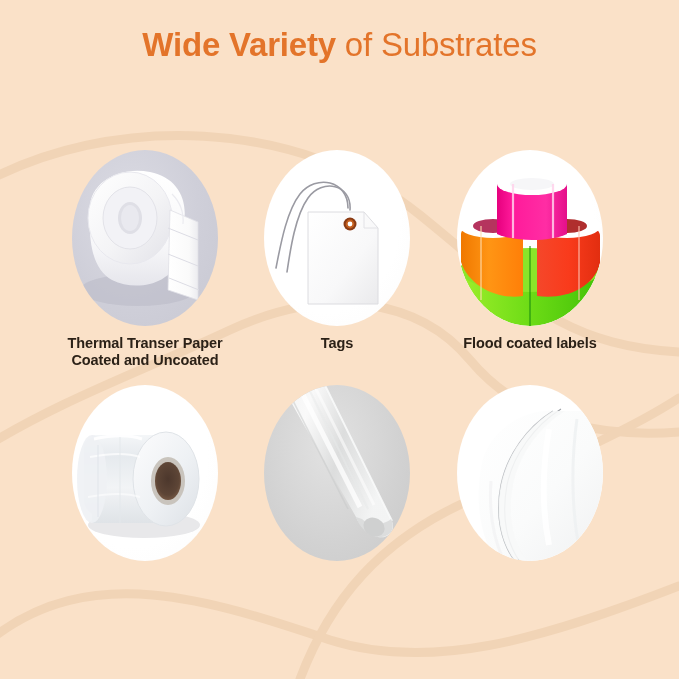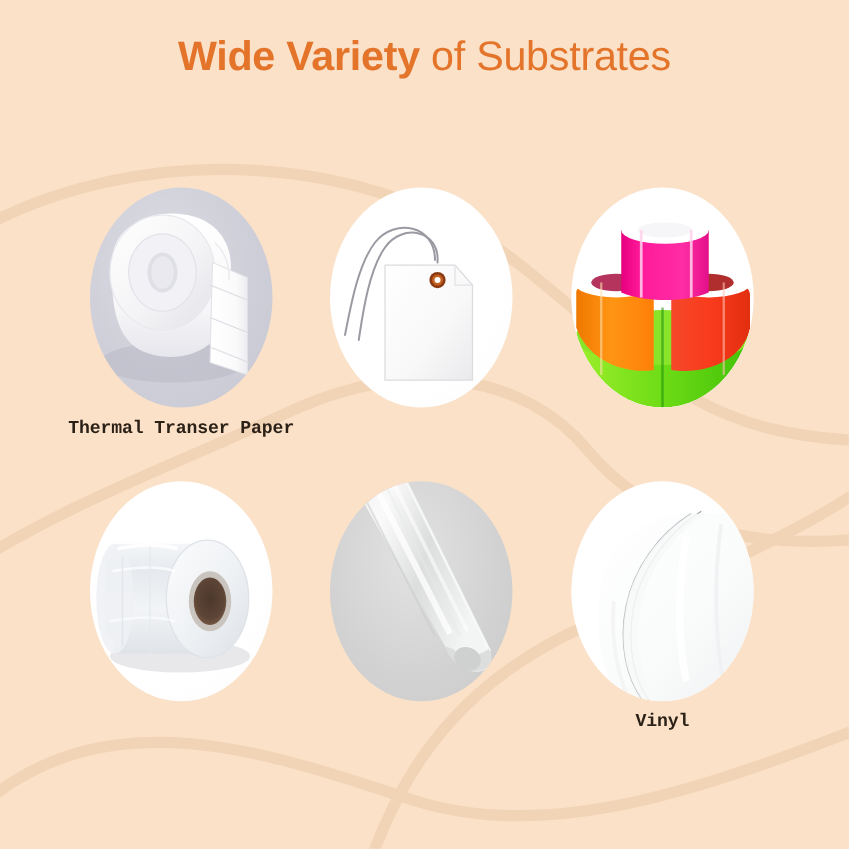--- a/index.html
+++ b/index.html
@@ -60,21 +60,20 @@
   .thumb.gray {background:radial-gradient(ellipse at 40% 35%, #dcdce4 0%, #cfcfd9 55%, #c8c8d2 100%);}
   .thumb.gray2{background:radial-gradient(ellipse at 45% 35%, #e2e2e2 0%, #d2d2d2 60%, #c9c9c9 100%);}
 
   .caption{
     margin-top:9px;
     color:#2b2117;
     font-size:14.5px;
     font-weight:bold;
     line-height:17px;
     letter-spacing:-0.1px;
-    font-family:Liberation Mono, monospace;
   }
   .caption span{display:block;}
 
   
   .art{position:absolute;inset:0;}
 </style>
 </head>
 <body>
 
 <svg class="bg-ribbons" viewBox="0 0 679 679" xmlns="http://www.w3.org/2000/svg">
@@ -124,20 +123,21 @@
         <path d="M98 60 L 126 72 L 126 150 L 96 140 Z" fill="url(#strip)" stroke="#e0e0e6" stroke-width="0.8"></path>
         <path d="M96 78 L 126 90" stroke="#dcdce4" stroke-width="1" fill="none"></path>
         <path d="M96 104 L 126 116" stroke="#dcdce4" stroke-width="1" fill="none"></path>
         <path d="M97 128 L 127 140" stroke="#dcdce4" stroke-width="1" fill="none"></path>
 
         <path d="M100 44 C 108 52, 112 62, 111 74" stroke="#ebebf0" stroke-width="1.2" fill="none"></path>
       </svg>
     </div>
     <div class="caption">
       <span>Thermal Transer Paper</span>
+      <span>Coated and Uncoated</span>
     </div>
   </div>
 
   <div class="cell r0 c1">
     <div class="thumb white">
       <svg class="art" viewBox="0 0 146 176" xmlns="http://www.w3.org/2000/svg">
         <defs>
           <linearGradient id="tagFace" x1="0" y1="0" x2="1" y2="1">
             <stop offset="0%" stop-color="#ffffff"></stop>
             <stop offset="60%" stop-color="#f8f8f9"></stop>
@@ -150,20 +150,23 @@
           <path d="M86 60 C 88 34, 58 28, 44 48 C 31 66, 26 102, 23 122"></path>
         </g>
 
         <path d="M44 62 L 100 62 L 114 78 L 114 154 L 44 154 Z" fill="url(#tagFace)" stroke="#dcdce0" stroke-width="1"></path>
         <path d="M100 62 L 100 78 L 114 78" fill="none" stroke="#e2e2e6" stroke-width="1"></path>
 
         <circle cx="86" cy="74" r="6.5" fill="#8a3b14"></circle>
         <circle cx="86" cy="74" r="4.4" fill="#c5601f"></circle>
         <circle cx="86" cy="74" r="2.4" fill="#ffffff"></circle>
       </svg>
+    </div>
+    <div class="caption">
+      <span>Tags</span>
     </div>
   </div>
 
   <div class="cell r0 c2">
     <div class="thumb white">
       <svg class="art" viewBox="0 0 146 176" xmlns="http://www.w3.org/2000/svg">
         <defs>
           <linearGradient id="gPink" x1="0" y1="0" x2="1" y2="0">
             <stop offset="0%" stop-color="#e6007e"></stop>
             <stop offset="22%" stop-color="#ff1a9a"></stop>
@@ -209,20 +212,23 @@
 
           <path d="M56 34 L 56 88" stroke="#ffd2ec" stroke-width="2.2" opacity="0.85"></path>
           <path d="M96 34 L 96 88" stroke="#ffd2ec" stroke-width="2.2" opacity="0.85"></path>
 
           <path d="M24 76 C 24 106, 24 126, 24 150" stroke="#ffe0b0" stroke-width="1.8" opacity="0.6" fill="none"></path>
           <path d="M122 76 C 122 106, 122 126, 122 150" stroke="#ffc2b0" stroke-width="1.8" opacity="0.6" fill="none"></path>
           <path d="M73 96 L 73 176" stroke="#1d8f10" stroke-width="2" opacity="0.55"></path>
         </g>
       </svg>
     </div>
+    <div class="caption">
+      <span>Flood coated labels</span>
+    </div>
   </div>
 
   <div class="cell r1 c0">
     <div class="thumb white">
       <svg class="art" viewBox="0 0 146 176" xmlns="http://www.w3.org/2000/svg">
         <defs>
           <linearGradient id="filmBody" x1="0" y1="0" x2="0" y2="1">
             <stop offset="0%" stop-color="#f4f6f8"></stop>
             <stop offset="25%" stop-color="#e6eaee"></stop>
             <stop offset="60%" stop-color="#f2f4f6"></stop>
@@ -312,18 +318,15 @@
           <path d="M104 24 C 78 40, 56 70, 50 100 C 44 132, 50 160, 64 178" fill="none" stroke="#9fa3a8" stroke-width="1.1"></path>
 
           <path d="M96 26 C 70 42, 50 70, 44 100 C 38 130, 44 158, 58 176 L 70 176 C 56 158, 50 130, 56 100 C 62 70, 82 42, 108 26 Z" fill="#f7f8f8" opacity="0.9"></path>
 
           <path d="M92 44 C 86 80, 84 120, 92 160" stroke="#ffffff" stroke-width="6" opacity="0.85" fill="none"></path>
           <path d="M120 34 C 114 76, 114 128, 124 172" stroke="#eef0f1" stroke-width="3" opacity="0.8" fill="none"></path>
           <path d="M34 96 C 32 124, 36 152, 46 174" stroke="#f2f3f4" stroke-width="3" opacity="0.8" fill="none"></path>
         </g>
       </svg>
     </div>
-    <div class="caption">
-      <span>Vinyl</span>
-    </div>
   </div>
 
 </div>
 
 </body></html>

